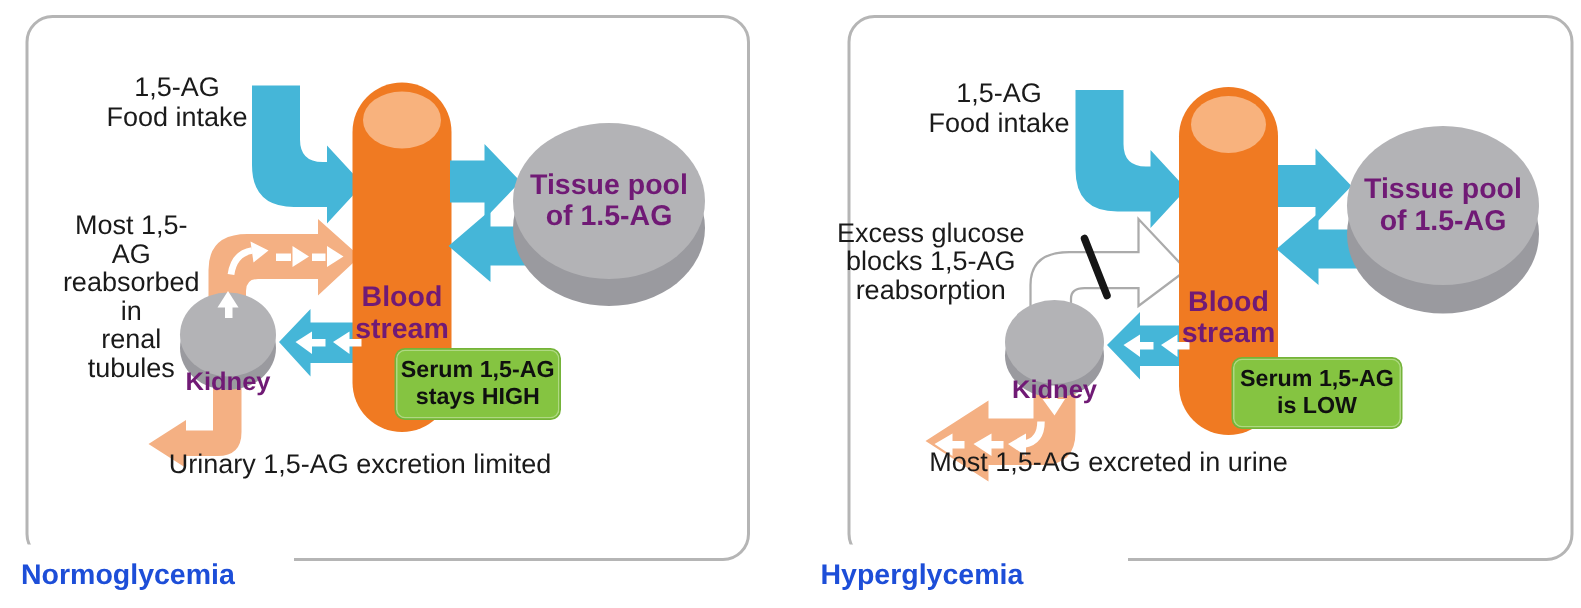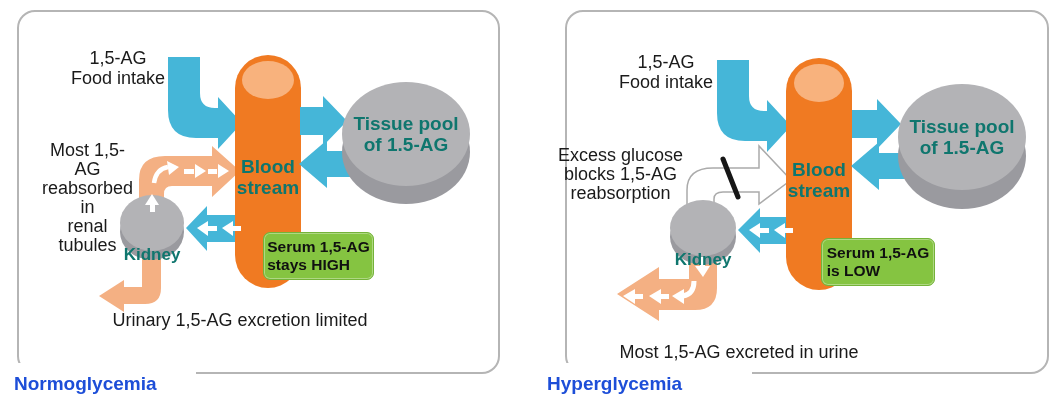--- a/index.html
+++ b/index.html
@@ -18,28 +18,28 @@
   #panel-right .panel-border{left:38px;top:10px;width:480px;height:360px;}
   .border-gap-mask{position:absolute;background:#ffffff;z-index:2;}
   #panel-left .border-gap-mask{left:12px;top:363px;width:184px;height:17px;}
   #panel-right .border-gap-mask{left:33px;top:363px;width:192px;height:17px;}
   svg.diagram{position:absolute;left:0;top:0;z-index:1;}
   .lbl{position:absolute;white-space:pre-line;z-index:3;}
   .note{font-size:18px;line-height:20px;color:#1a1a1a;}
   .note-3l{font-size:18px;line-height:19px;color:#1a1a1a;}
   .right-align{text-align:center;}
   .center{text-align:center;}
-  .shape-lbl{color:#0f766e;font-weight:bold;text-align:center;}
-  .blood-lbl{font-size:19px;line-height:21px;}
+  .shape-lbl{color:#701a75;font-weight:bold;text-align:center;}
+  .blood-lbl{font-size:19px;line-height:21px;margin-top:32px;}
   .tissue-lbl{font-size:19px;line-height:21px;}
   .kidney-lbl{font-size:17px;line-height:19px;margin-top:32px;}
   .serum-box{
     position:absolute;z-index:4;background:#85C441;border:1px solid #74b339;
     border-radius:7px;box-shadow:inset 0 0 0 1px rgba(255,255,255,.35);
-    display:flex;align-items:center;justify-content:center;text-align:left;
+    display:flex;align-items:center;justify-content:center;text-align:center;
     font-weight:bold;font-size:15.5px;line-height:18px;color:#101010;
     white-space:pre-line;
   }
   #panel-left .serum-box{left:263px;top:232px;width:109px;height:46px;}
   #panel-right .serum-box{left:294px;top:238px;width:112px;height:46px;}
   .panel-title{
     position:absolute;z-index:3;color:#1d4ed8;font-weight:bold;font-size:19px;
     background:#ffffff;padding-right:6px;
   }
   #panel-left .panel-title{left:14px;top:373px;}
@@ -96,21 +96,21 @@
   <div class="lbl note-3l right-align" style="right:394px;top:141px;margin-left:47px;">Most 1,5-AG
 reabsorbed in
 renal tubules</div>
   <div class="lbl shape-lbl blood-lbl" style="left:228px;top:156px;width:80px;">Blood
 stream</div>
   <div class="lbl shape-lbl tissue-lbl" style="left:336px;top:113px;width:140px;">Tissue pool
 of 1.5-AG</div>
   <div class="lbl shape-lbl kidney-lbl" style="left:112px;top:213px;width:80px;">Kidney</div>
   <div class="serum-box">Serum 1,5-AG
 stays HIGH</div>
-  <div class="lbl note center" style="left:95px;top:310px;width:290px;">Urinary 1,5-AG excretion limited</div>
+  <div class="lbl note center" style="left:95px;top:299px;width:290px;">Urinary 1,5-AG excretion limited</div>
 
   <div class="border-gap-mask"></div>
   <div class="panel-title">Normoglycemia</div>
 </section>
 
 <section class="panel" id="panel-right">
   <div class="panel-border"></div>
 
   <svg class="diagram" width="527" height="405" viewBox="0 0 527 405">
 
@@ -159,17 +159,17 @@
   <div class="lbl note-3l right-align" style="right:371px;top:146px;">Excess glucose
 blocks 1,5-AG
 reabsorption</div>
   <div class="lbl shape-lbl blood-lbl" style="left:252px;top:159px;width:80px;">Blood
 stream</div>
   <div class="lbl shape-lbl tissue-lbl" style="left:365px;top:116px;width:140px;">Tissue pool
 of 1.5-AG</div>
   <div class="lbl shape-lbl kidney-lbl" style="left:136px;top:218px;width:80px;">Kidney</div>
   <div class="serum-box">Serum 1,5-AG
 is LOW</div>
-  <div class="lbl note center" style="left:62px;top:298px;width:300px;margin-top:44px;">Most 1,5-AG excreted in urine</div>
+  <div class="lbl note center" style="left:62px;top:298px;width:300px;">Most 1,5-AG excreted in urine</div>
 
   <div class="border-gap-mask"></div>
   <div class="panel-title">Hyperglycemia</div>
 </section>
 
 </body></html>

